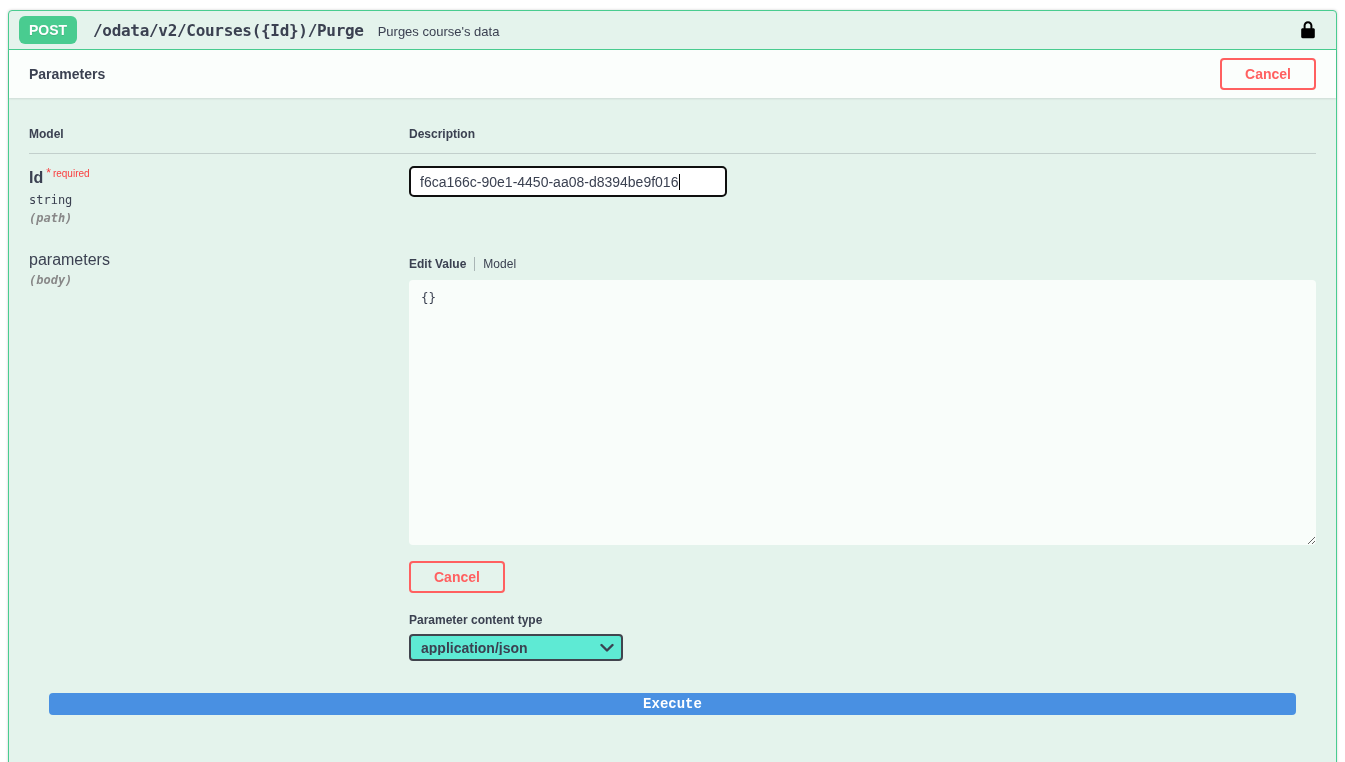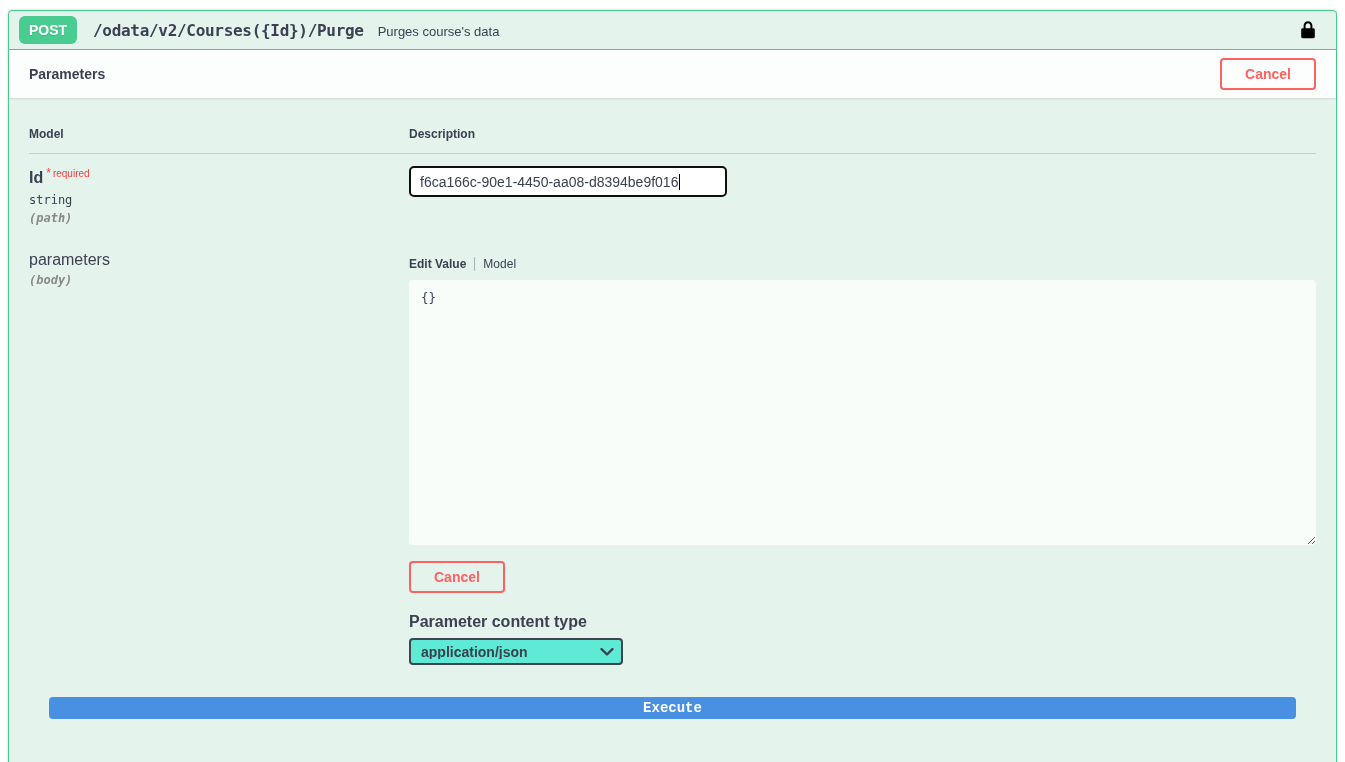--- a/index.html
+++ b/index.html
@@ -154,21 +154,21 @@
     border: none;
     border-radius: 4px;
     background: #f9fdfa;
     font-family: "DejaVu Sans Mono", monospace;
     font-size: 12.5px;
     color: #3b4151;
     padding: 10px 12px;
     outline: none;
   }
   .body-cancel { margin-top: 16px; }
-  .content-type-label { font-size: 16px; font-weight: bold; margin: 20px 0 7px 0; }
+  .content-type-label { font-size: 12px; font-weight: bold; margin: 20px 0 7px 0; }
   .select-wrap { position: relative; width: 214px; }
   .content-type-select {
     width: 100%;
     appearance: none;
     -webkit-appearance: none;
     border: 2px solid #41444e;
     border-radius: 4px;
     background: #5eead4;
     font-family: "Liberation Sans", sans-serif;
     font-weight: bold;

